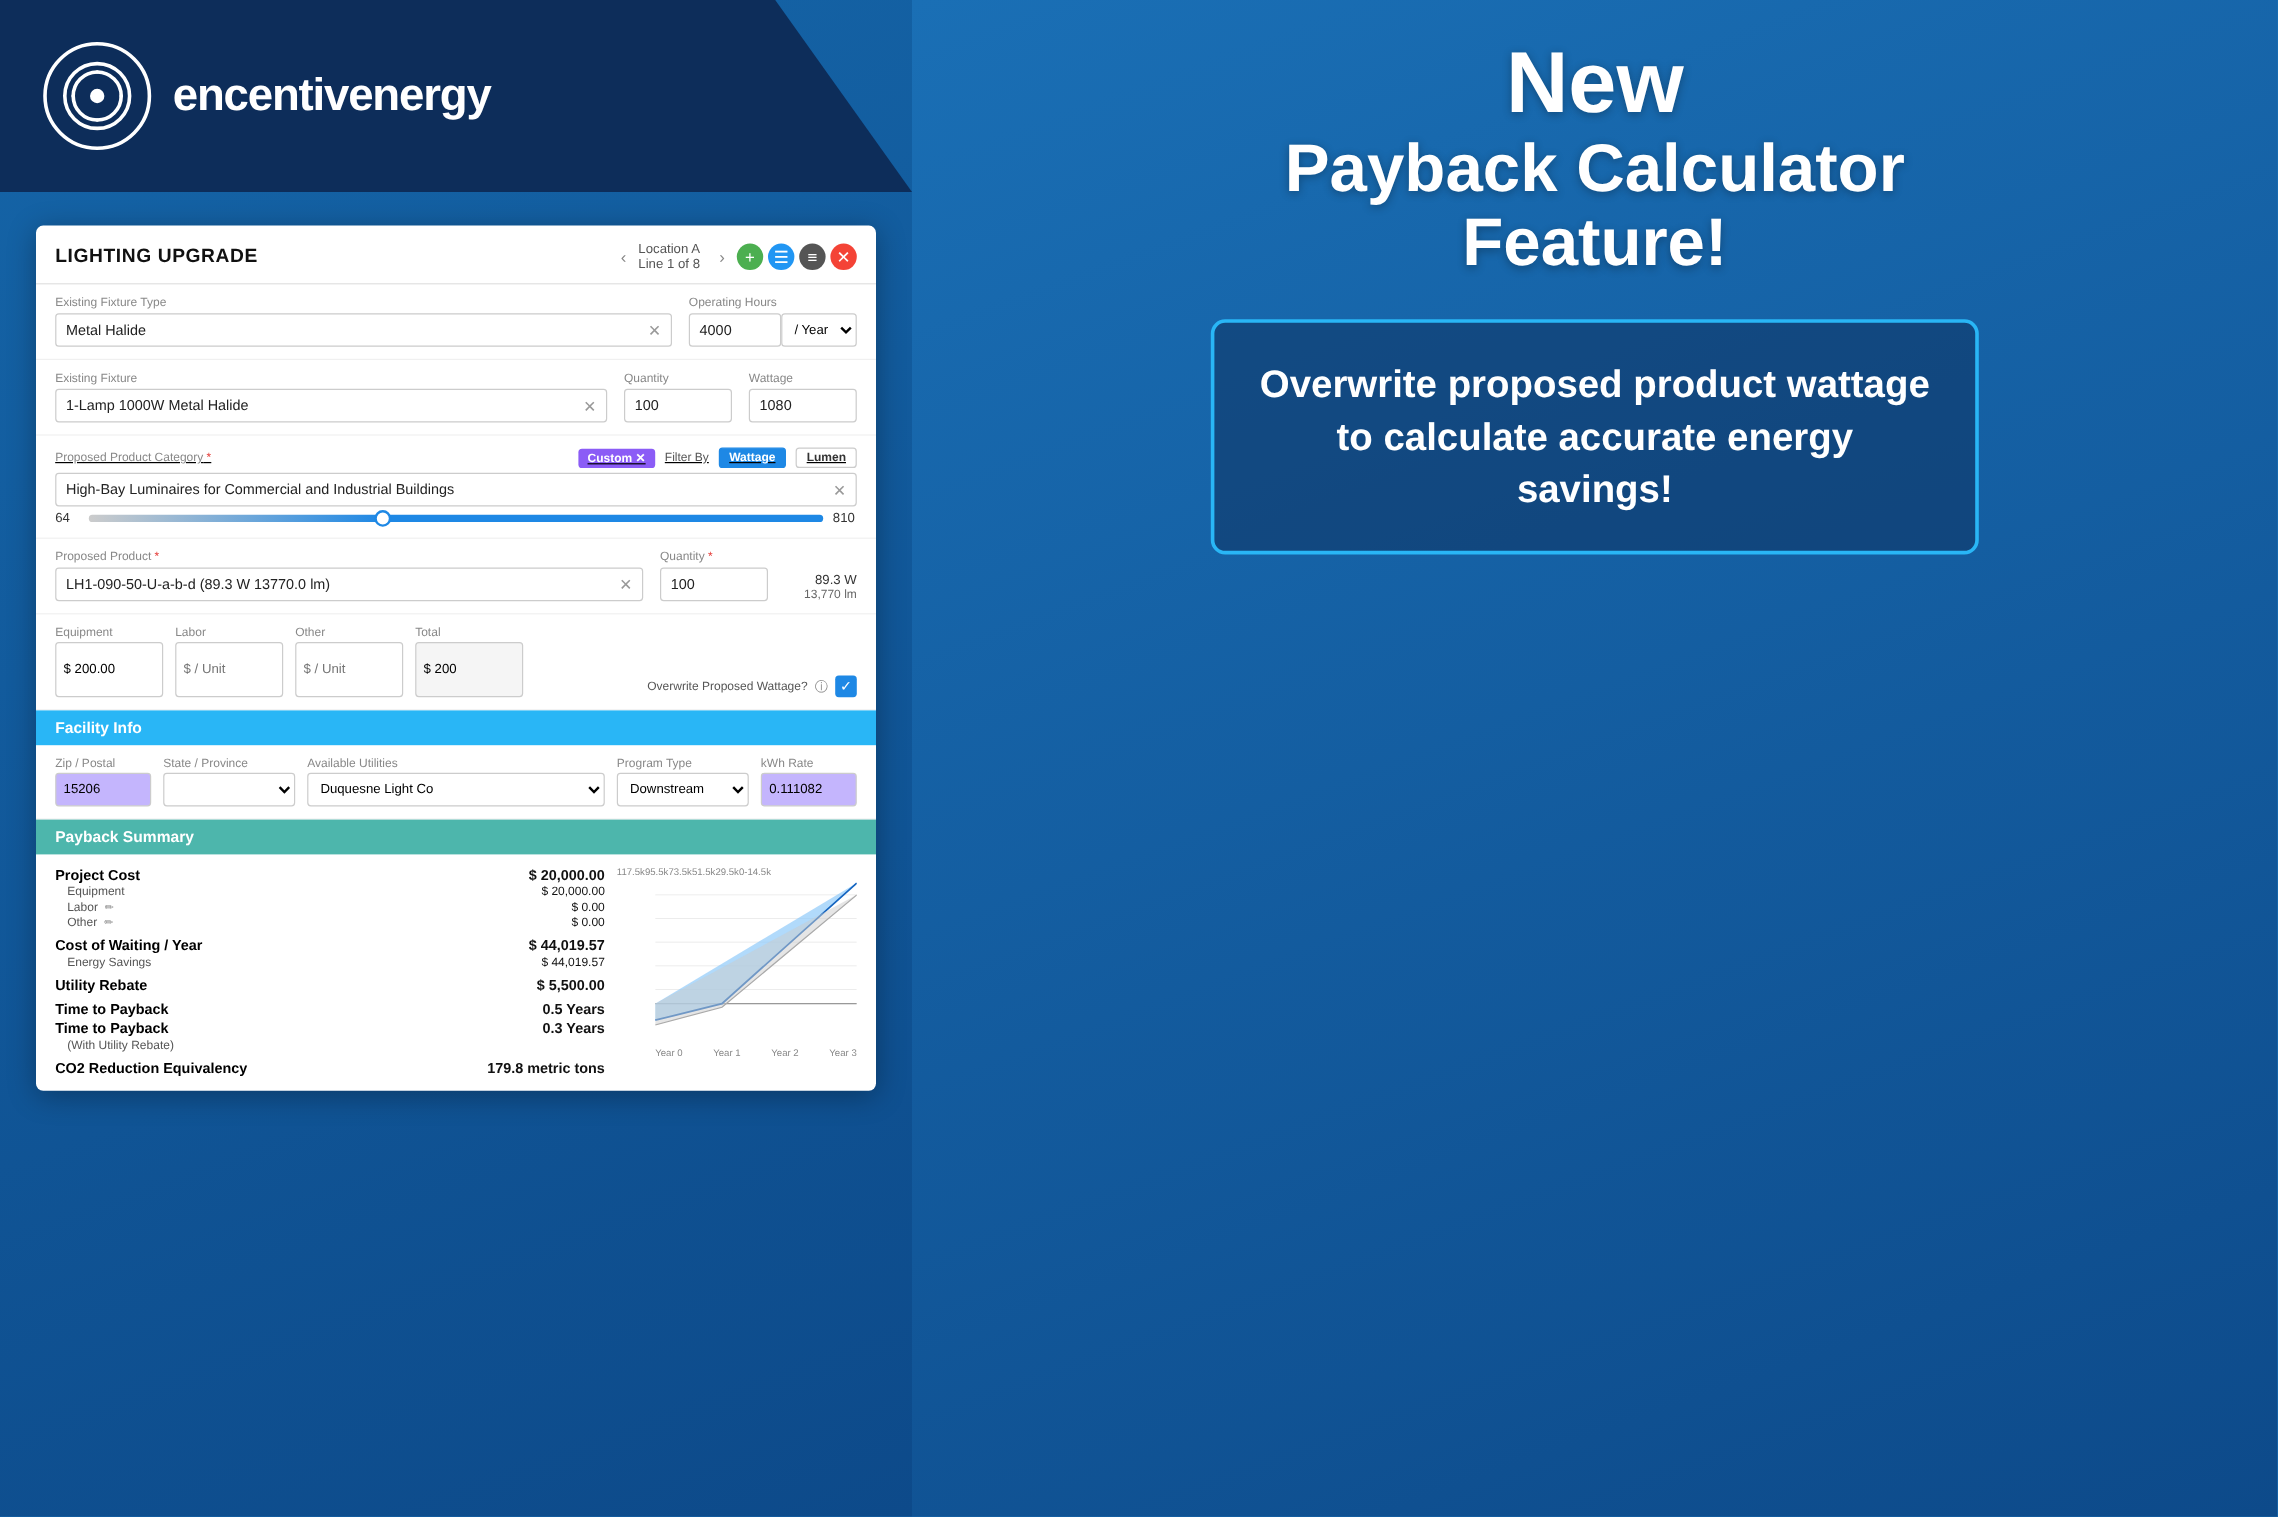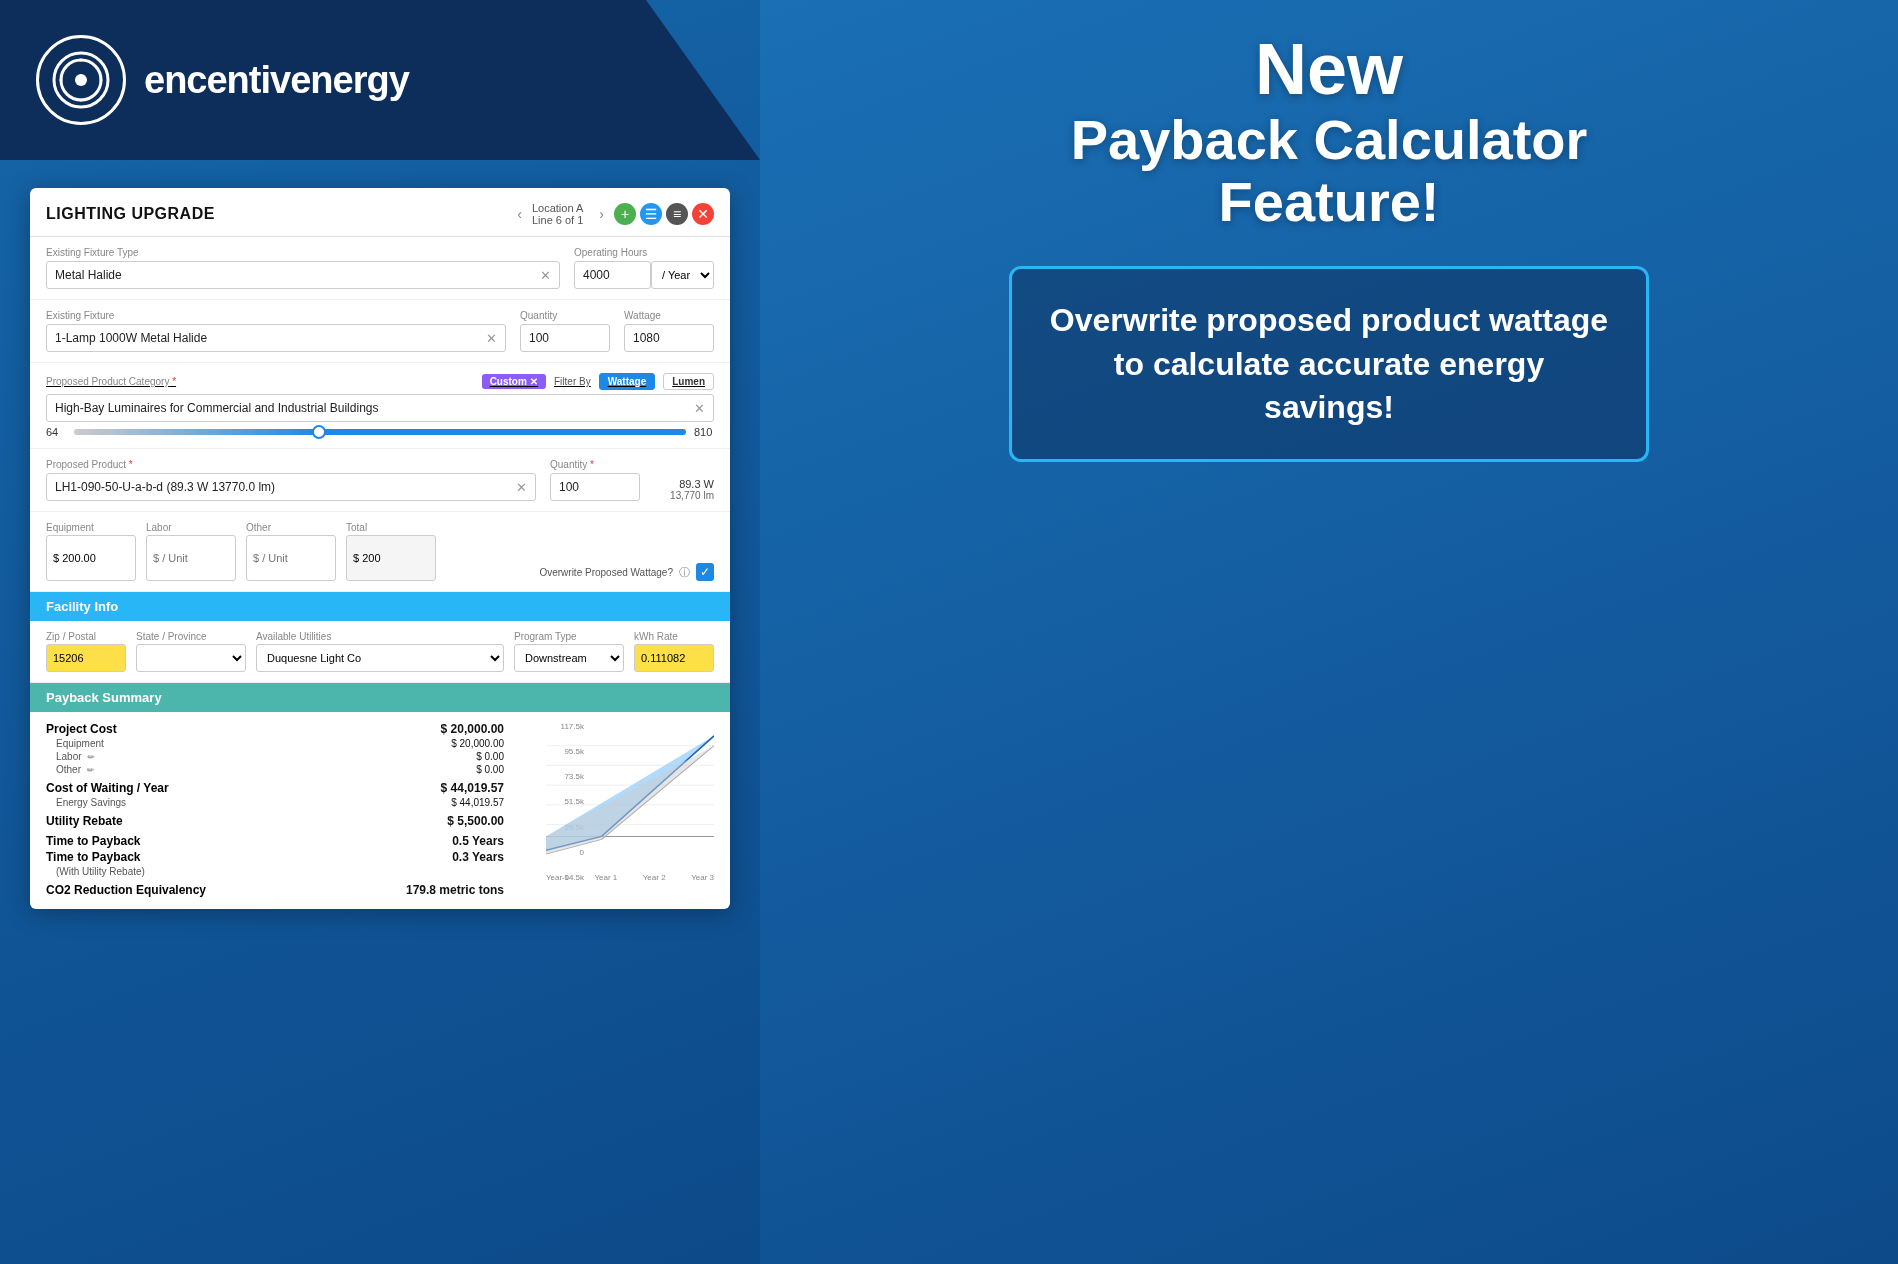--- a/index.html
+++ b/index.html
@@ -324,21 +324,21 @@
       font-size: 10px;
       color: #888;
       margin-bottom: 2px;
     }
     .facility-input {
       border: 1px solid #ccc;
       border-radius: 3px;
       padding: 4px 6px;
       font-size: 11px;
       height: 28px;
-      background: #fde047;
+      background: #c4b5fd;
     }
     .facility-select {
       border: 1px solid #ccc;
       border-radius: 3px;
       padding: 4px 6px;
       font-size: 11px;
       height: 28px;
       background: #fff;
       width: 100%;
     }
@@ -392,27 +392,26 @@
       height: 160px;
       position: relative;
       margin-left: 10px;
     }
     .chart-y-label {
       position: absolute;
       left: 0;
       top: 0;
       height: 100%;
       display: flex;
-      flex-direction: column;
+      flex-direction: row;
       justify-content: space-between;
       font-size: 8px;
       color: #888;
       text-align: right;
       width: 28px;
-      margin-left: 42px;
     }
     .chart-area {
       position: absolute;
       left: 32px;
       top: 4px;
       right: 0;
       bottom: 18px;
     }
     .chart-x-labels {
       position: absolute;
@@ -543,21 +542,21 @@
   </div>
 
   <div class="ui-card">
 
     <div class="card-header">
       <span class="card-title">LIGHTING UPGRADE</span>
       <div class="card-nav">
         <button class="chevron-btn">‹</button>
         <div class="card-nav-location">
           <span>Location A</span>
-          <span>Line 6 of 1</span>
+          <span>Line 1 of 8</span>
         </div>
         <button class="chevron-btn">›</button>
         <div class="card-nav-icons">
           <div class="nav-icon green">+</div>
           <div class="nav-icon blue">☰</div>
           <div class="nav-icon dark">≡</div>
           <div class="nav-icon red">✕</div>
         </div>
       </div>
     </div>

